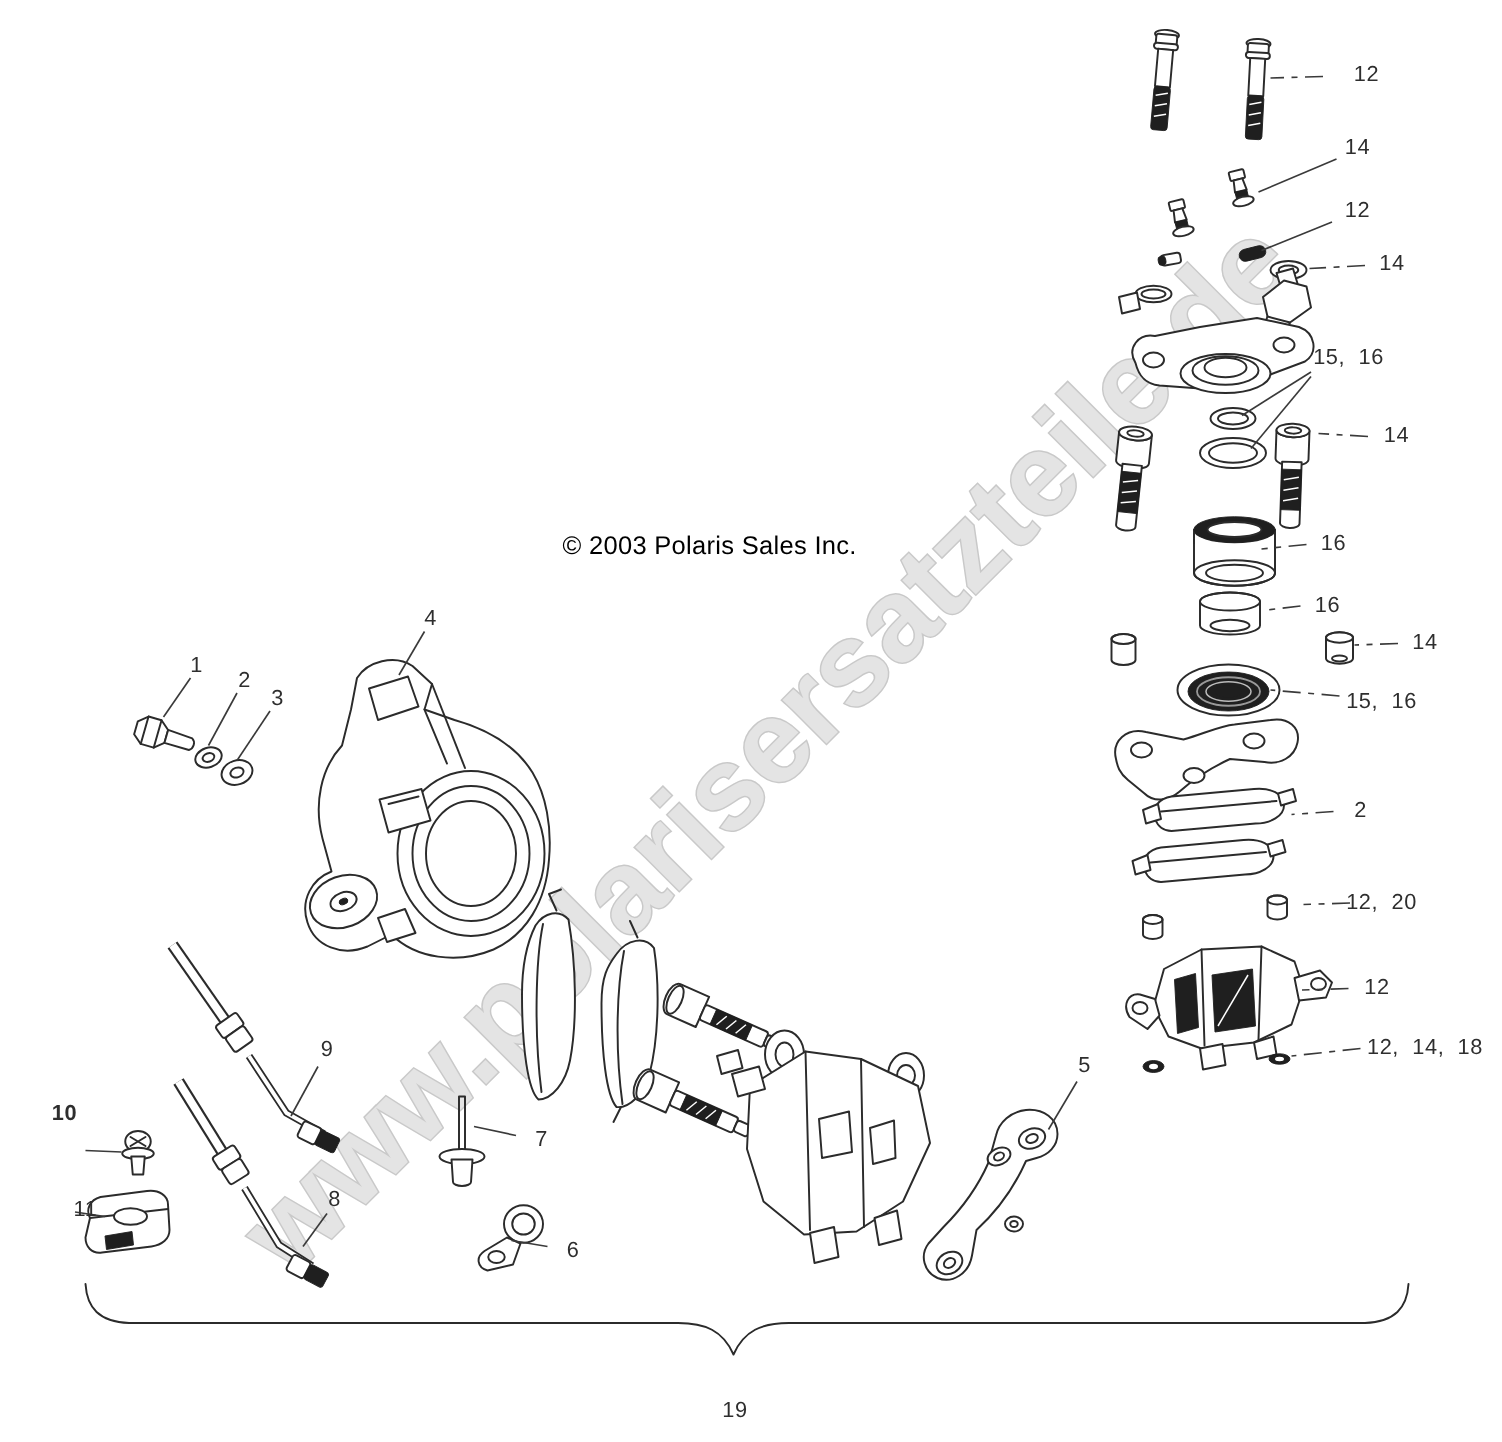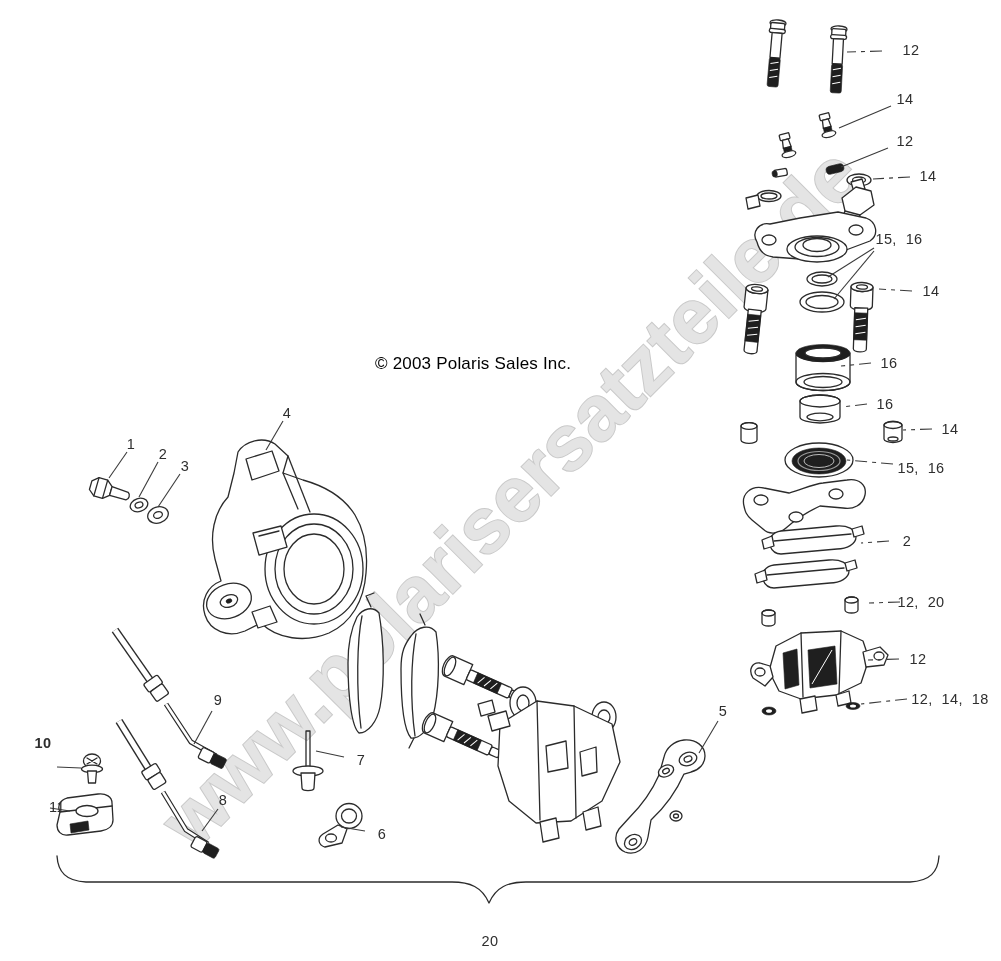--- a/index.html
+++ b/index.html
@@ -364,18 +364,18 @@
       <div class="callout" style="left: 163px; top: 454px;">2</div>
       <div class="callout" style="left: 185px; top: 466px;">3</div>
       <div class="callout" style="left: 287px; top: 413px;">4</div>
       <div class="callout" style="left: 218px; top: 700px;">9</div>
       <div class="callout" style="left: 43px; top: 743px; font-weight: bold;">10</div>
       <div class="callout" style="left: 36px; top: 807px; margin-left: 21px;">11</div>
       <div class="callout" style="left: 223px; top: 800px;">8</div>
       <div class="callout" style="left: 361px; top: 760px;">7</div>
       <div class="callout" style="left: 382px; top: 834px;">6</div>
       <div class="callout" style="left: 723px; top: 711px;">5</div>
-      <div class="callout" style="left: 490px; top: 941px;">20</div>
+      <div class="callout" style="left: 490px; top: 941px;">19</div>
     </div>
 
 <div id="copyright">© 2003 Polaris Sales Inc.</div>
 
 </div>
 
 </body></html>

